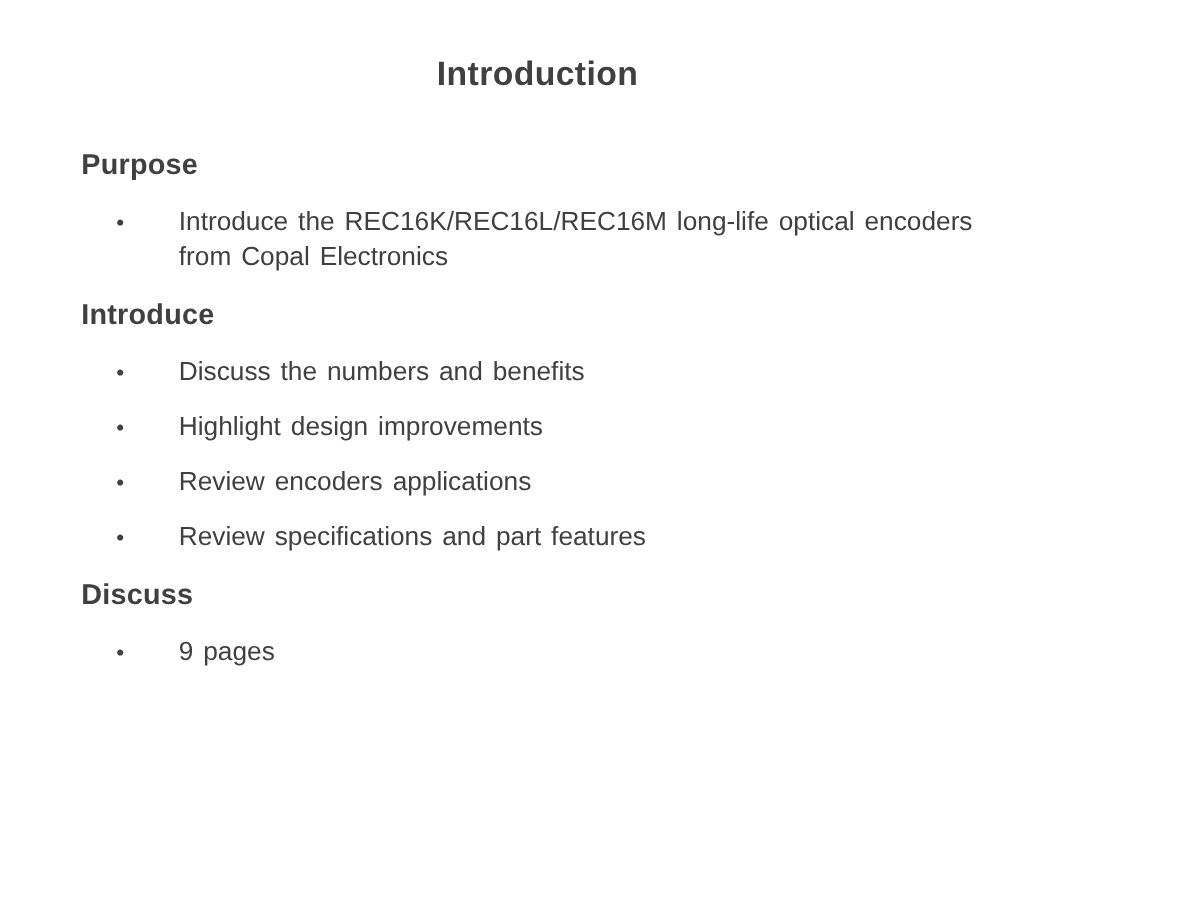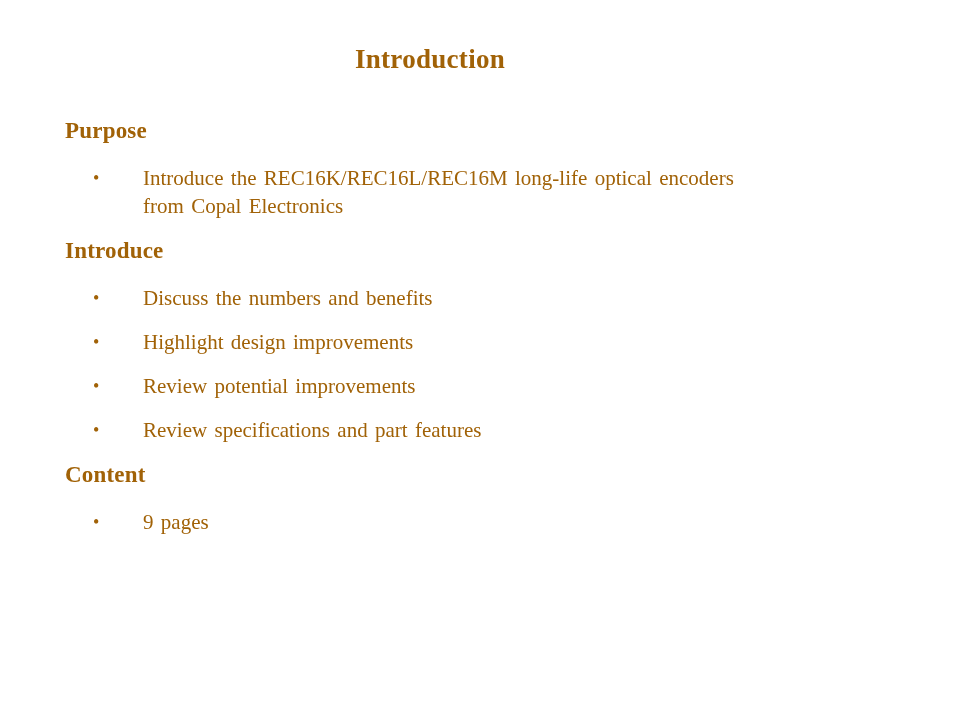--- a/index.html
+++ b/index.html
@@ -5,22 +5,22 @@
   html, body {
     margin: 0;
     padding: 0;
     background: #ffffff;
   }
   .slide {
     position: relative;
     width: 860px;
     height: 720px;
     background: #ffffff;
-    color: #a16207;
-    font-family: Liberation Serif, serif;
+    color: #404040;
+    font-family: Liberation Sans, sans-serif;
     overflow: hidden;
     box-sizing: border-box;
   }
   .slide-title {
     padding-top: 42px;
     text-align: center;
     font-size: 27px;
     line-height: 34px;
     font-weight: bold;
     letter-spacing: 0.3px;
@@ -89,31 +89,31 @@
         <li class="bullet-item">
           <span class="bullet-marker">•</span>
           <span class="bullet-text">Discuss the numbers and benefits</span>
         </li>
         <li class="bullet-item">
           <span class="bullet-marker">•</span>
           <span class="bullet-text">Highlight design improvements</span>
         </li>
         <li class="bullet-item">
           <span class="bullet-marker">•</span>
-          <span class="bullet-text">Review potential improvements</span>
+          <span class="bullet-text">Review encoders applications</span>
         </li>
         <li class="bullet-item">
           <span class="bullet-marker">•</span>
           <span class="bullet-text">Review specifications and part features</span>
         </li>
       </ul>
     </div>
 
     <div class="section">
-      <div class="section-heading">Content</div>
+      <div class="section-heading">Discuss</div>
       <ul class="bullet-list">
         <li class="bullet-item">
           <span class="bullet-marker">•</span>
           <span class="bullet-text">9 pages</span>
         </li>
       </ul>
     </div>
 
   </div>
 </div>

